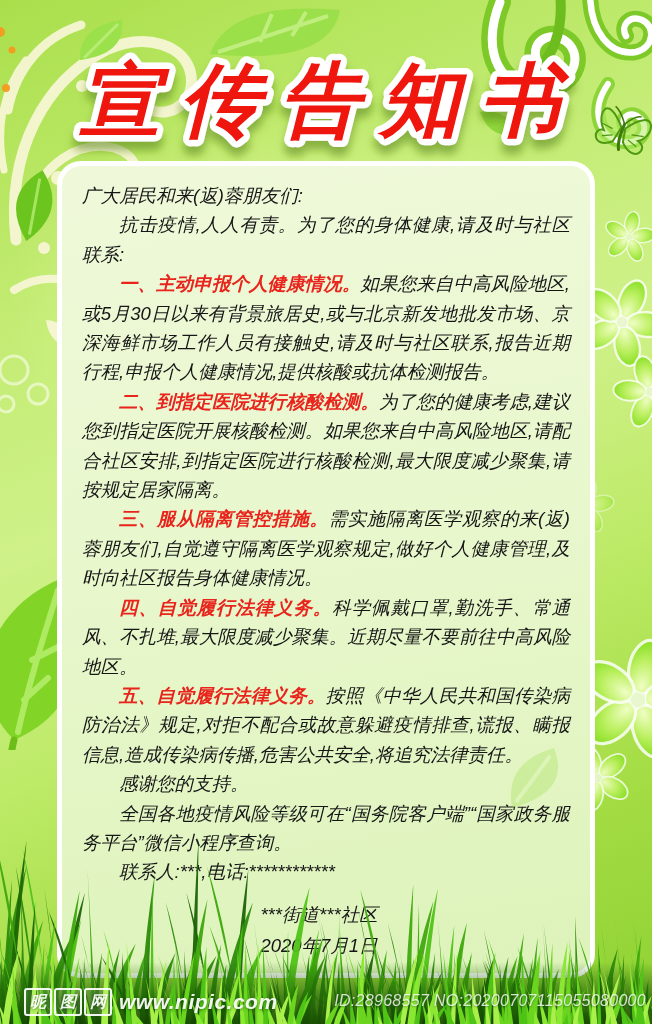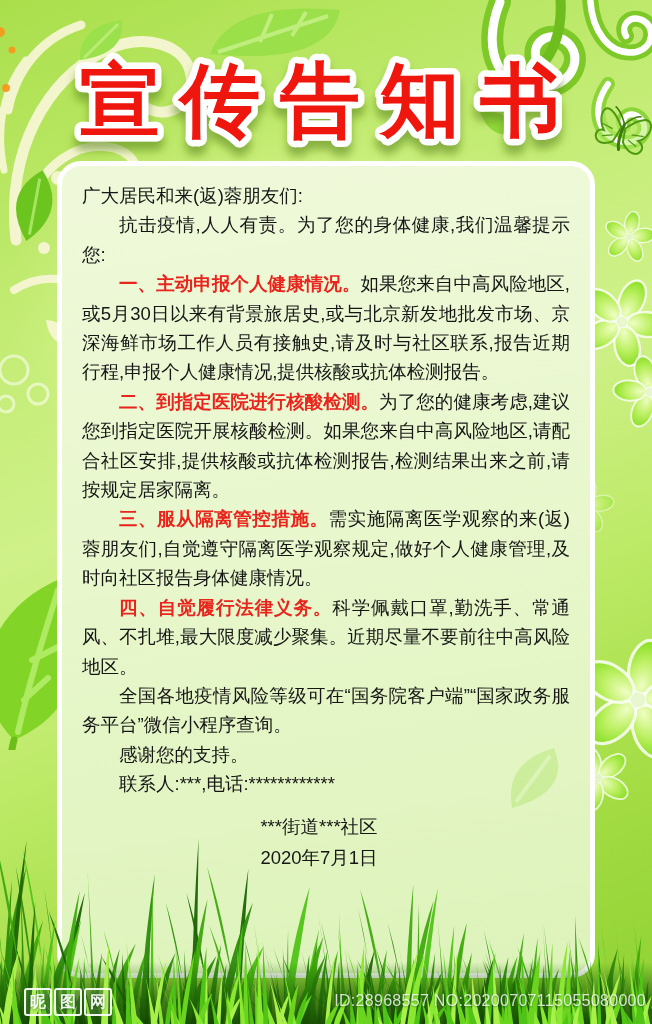--- a/index.html
+++ b/index.html
@@ -2,20 +2,21 @@
 <html style="--title-red: #ee1410; --lead-red: #e8241c; --body-text: #161616; --poster-green: #a9e14f; --box-fill: #eaf8d2; --grass-green: #5ecb18; --watermark-white: #ffffff;"><head>
 <meta charset="utf-8">
 <style>
   html,body{margin:0;padding:0;background:#555;}
   .poster{
     position:relative;width:652px;height:1024px;overflow:hidden;
     font-family:"Liberation Sans","DejaVu Sans",sans-serif;
     background:
       radial-gradient(ellipse 420px 300px at 46% 30%, rgba(230,250,160,.85) 0%, rgba(230,250,160,0) 70%),
       linear-gradient(158deg,#aadf4b 0%,#c3ec74 26%,#cff189 44%,#bdea67 62%,#a2dc42 82%,#8fd133 100%);
+    font-style: italic;
   }
   .deco{position:absolute;pointer-events:none;}
   
   .title-svg{position:absolute;left:0;top:0;width:652px;height:165px;}
   .title-svg text{
     font-family:"Liberation Sans","DejaVu Sans",sans-serif;
     font-weight:bold;font-size:80px;letter-spacing:20px;
     fill:var(--title-red,#ee1410);stroke:#fff;stroke-width:13;paint-order:stroke fill;
     stroke-linejoin:round;
   }
@@ -158,29 +159,30 @@
     <defs>
       <filter id="titleShadow" x="-20%" y="-20%" width="140%" height="160%">
         <feDropShadow dx="0" dy="9" stdDeviation="4" flood-color="#55820f" flood-opacity=".55"></feDropShadow>
       </filter>
     </defs>
     <text x="330" y="128" text-anchor="middle" filter="url(#titleShadow)">宣传告知书</text>
   </svg>
 
   <div class="notice-box">
     <p>广大居民和来(返)蓉朋友们:</p>
-    <p class="indent">抗击疫情,人人有责。为了您的身体健康,我们温馨提示您:</p>
+    <p class="indent">抗击疫情,人人有责。为了您的身体健康,请及时与社区联系:</p>
 
     <p class="indent"><span class="lead">一、主动申报个人健康情况。</span><span>如果您来自中高风险地区,或5月30日以来有背景旅居史,或与北京新发地批发市场、京深海鲜市场工作人员有接触史,请及时与社区联系,报告近期行程,申报个人健康情况,提供核酸或抗体检测报告。</span></p>
-    <p class="indent"><span class="lead">二、到指定医院进行核酸检测。</span><span>为了您的健康考虑,建议您到指定医院开展核酸检测。如果您来自中高风险地区,请配合社区安排,提供核酸或抗体检测报告,检测结果出来之前,请按规定居家隔离。</span></p>
+    <p class="indent"><span class="lead">二、到指定医院进行核酸检测。</span><span>为了您的健康考虑,建议您到指定医院开展核酸检测。如果您来自中高风险地区,请配合社区安排,到指定医院进行核酸检测,最大限度减少聚集,请按规定居家隔离。</span></p>
     <p class="indent"><span class="lead">三、服从隔离管控措施。</span><span>需实施隔离医学观察的来(返)蓉朋友们,自觉遵守隔离医学观察规定,做好个人健康管理,及时向社区报告身体健康情况。</span></p>
     <p class="indent"><span class="lead">四、自觉履行法律义务。</span><span>科学佩戴口罩,勤洗手、常通风、不扎堆,最大限度减少聚集。近期尽量不要前往中高风险地区。</span></p>
-
+    <p class="indent"><span class="lead">五、自觉履行法律义务。</span><span>按照《中华人民共和国传染病防治法》规定,对拒不配合或故意躲避疫情排查,谎报、瞒报信息,造成传染病传播,危害公共安全,将追究法律责任。</span></p>
+
+    <p class="indent">感谢您的支持。</p>
     <p class="indent">全国各地疫情风险等级可在“国务院客户端”“国家政务服务平台”微信小程序查询。</p>
-    <p class="indent">感谢您的支持。</p>
     <p class="indent">联系人:***,电话:************</p>
 
     <div class="signature">
       <p>***街道***社区</p>
       <p>2020年7月1日</p>
     </div>
   </div>
 
   <svg class="deco" style="left:498px;top:738px;opacity:.32" width="84" height="84" viewBox="0 0 84 84">
     <path d="M14 70 Q 6 24 56 10 Q 74 54 14 70 Z" fill="#9fe04e"></path>
@@ -631,16 +633,17 @@
         <path d="M13.870635986328125,210 Q13.5,176.9 12.3,149.9 Q15.9,179.9 19.5,210 Z" fill="#6ad41f"></path>
       </g>
   </svg>
 
   <div class="wm-left">
     <span class="wm-logo">
       <span>昵</span>
       <span>图</span>
       <span>网</span>
     </span>
+    <span class="wm-url">www.nipic.com</span>
   </div>
   <div class="wm-right">ID:28968557 NO:20200707115055080000</div>
 
 </div>
 
 </body></html>

